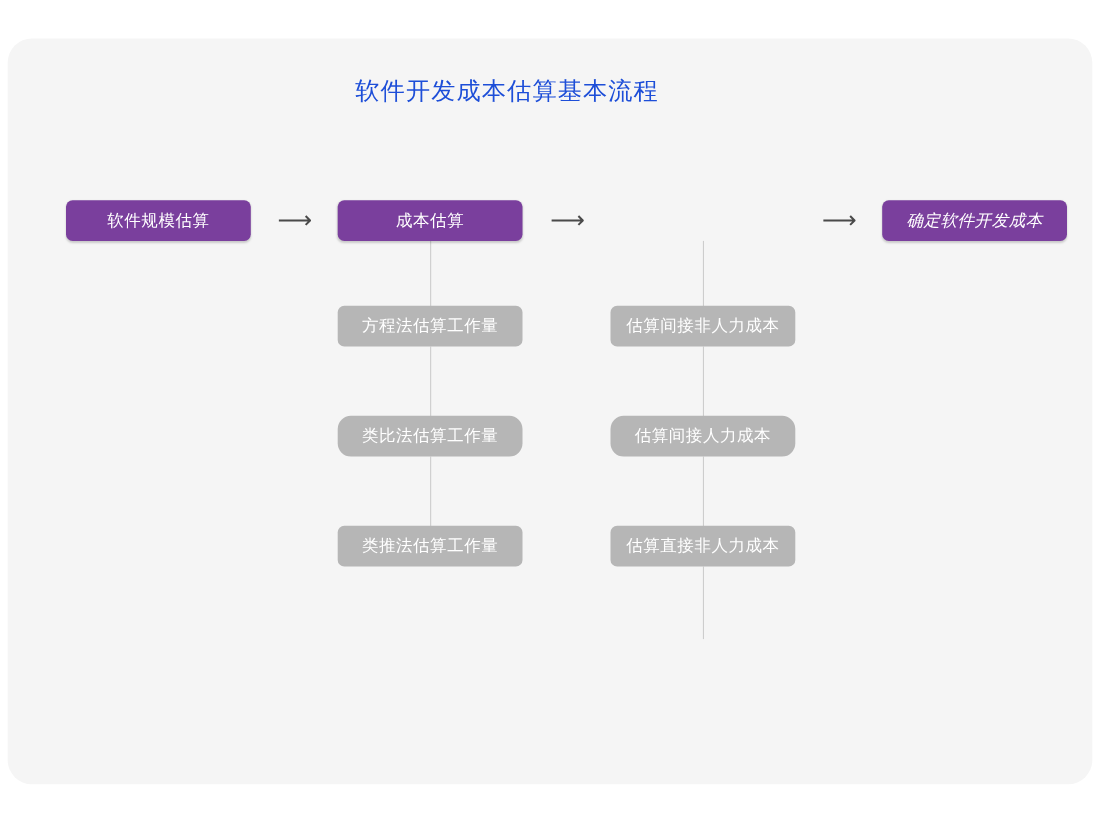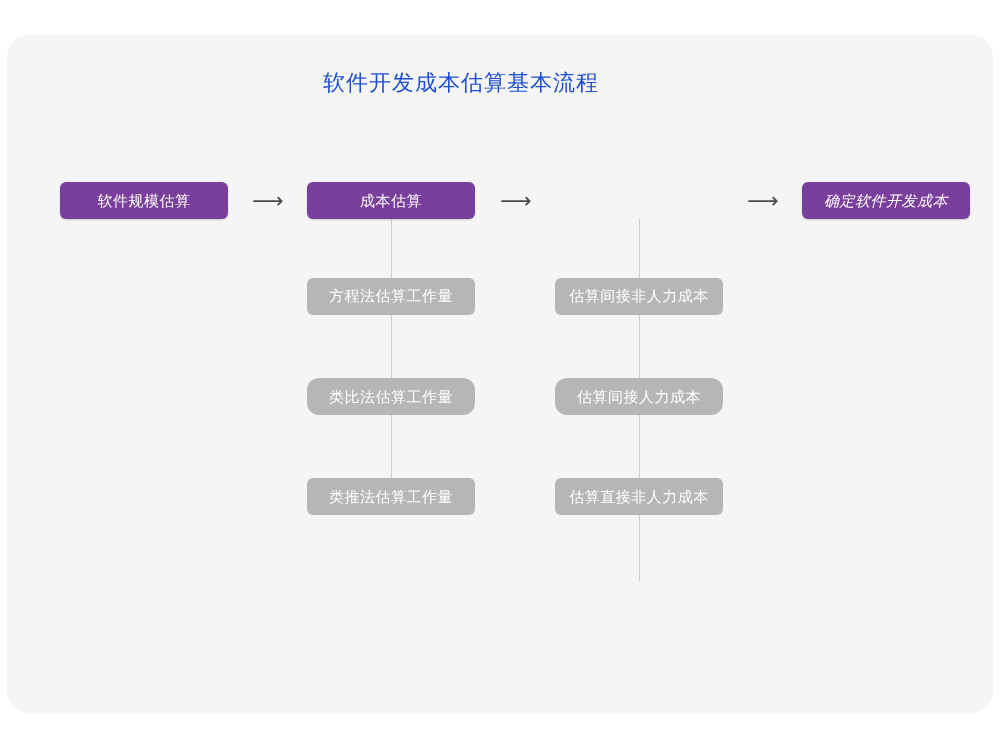--- a/index.html
+++ b/index.html
@@ -90,21 +90,21 @@
   }
   
   .col1 { left: 44px; }
   .col2 { left: 291px; }
   .col3 { left: 539px; }
   .col4 { left: 786px; font-style: italic; }
   .conn-col2 { left: 375px; }
   .conn-col3 { left: 623px; }
   
   .row-top { top: 182px; }
-  .row-s1 { top: 278px; font-family: Liberation Serif, serif; }
+  .row-s1 { top: 278px; }
   .row-s2 { top: 378px; border-radius: 12px; }
   .row-s3 { top: 478px; }
   .row-s4 { top: 580px; }
 </style>
 </head>
 <body>
 
 <div class="page">
 
   <div class="card"></div>

